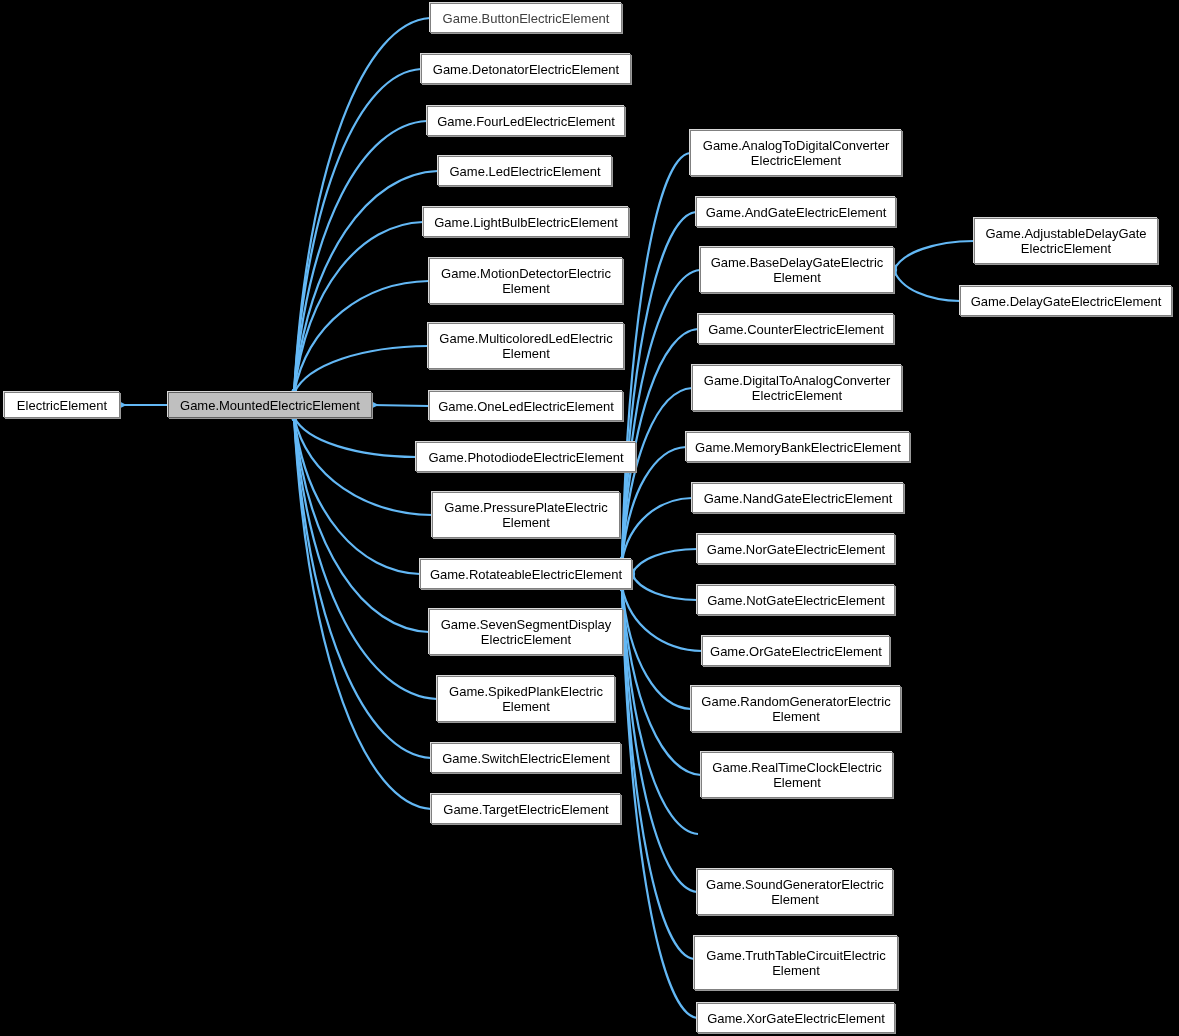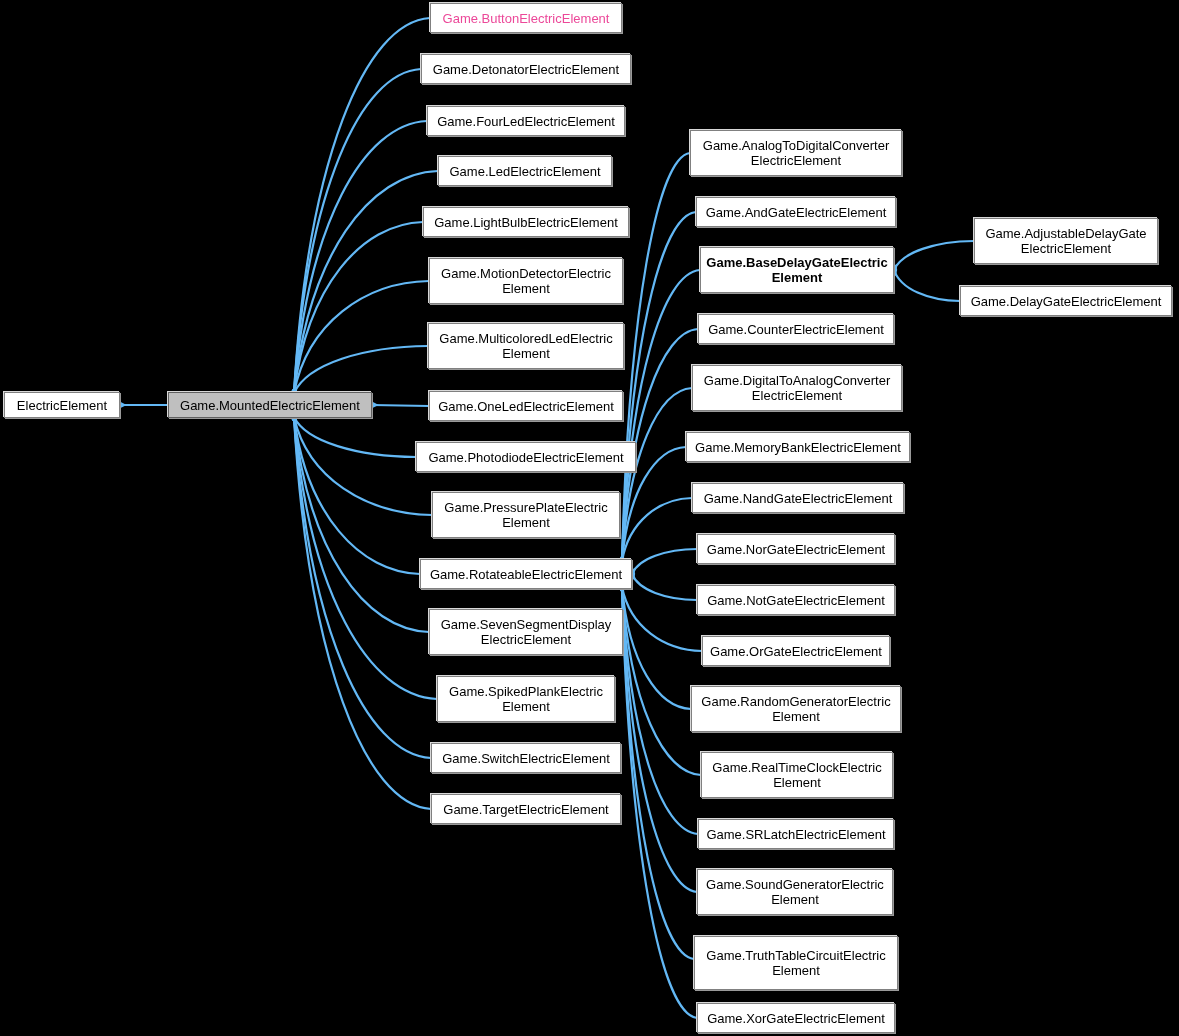--- a/index.html
+++ b/index.html
@@ -90,21 +90,21 @@
       <path d="M701,775 C663.08,773.12 629.9,703.56 622,587" fill="none" stroke="#63B8F5" stroke-width="2.2" marker-end="url(#arrow)"></path>
       <path d="M698,834 C661.52,831.53 629.6,740.14 622,587" fill="none" stroke="#63B8F5" stroke-width="2.2" marker-end="url(#arrow)"></path>
       <path d="M697,892 C661,888.95 629.5,776.1 622,587" fill="none" stroke="#63B8F5" stroke-width="2.2" marker-end="url(#arrow)"></path>
       <path d="M694,959 C659.44,955.28 629.2,817.64 622,587" fill="none" stroke="#63B8F5" stroke-width="2.2" marker-end="url(#arrow)"></path>
       <path d="M697,1018 C661,1013.69 629.5,854.22 622,587" fill="none" stroke="#63B8F5" stroke-width="2.2" marker-end="url(#arrow)"></path>
       <path d="M974,241 C935.6,241.29 902,252.02 894,270" fill="none" stroke="#63B8F5" stroke-width="2.2" marker-end="url(#arrow)"></path>
       <path d="M960,301 C928.32,300.69 900.6,289.22 894,270" fill="none" stroke="#63B8F5" stroke-width="2.2" marker-end="url(#arrow)"></path>
     </svg>
 <div class="node" style="left: 4px; top: 392px; width: 116px; height: 26px; background: rgb(255, 255, 255); border-color: rgb(128, 128, 128); color: rgb(0, 0, 0);"><span>ElectricElement</span></div>
     <div class="node root" style="left: 168px; top: 392px; width: 204px; height: 26px; background: rgb(191, 191, 191); border-color: rgb(96, 96, 96); color: rgb(0, 0, 0);"><span>Game.MountedElectricElement</span></div>
-    <div class="node" style="left: 430px; top: 3px; width: 192px; height: 30px; background: rgb(255, 255, 255); border-color: rgb(128, 128, 128); color: #ec4899;"><span>Game.ButtonElectricElement</span></div>
+    <div class="node" style="left: 430px; top: 3px; width: 192px; height: 30px; background: rgb(255, 255, 255); border-color: rgb(128, 128, 128); color: #404040;"><span>Game.ButtonElectricElement</span></div>
     <div class="node" style="left: 421px; top: 54px; width: 210px; height: 30px; background: rgb(255, 255, 255); border-color: rgb(128, 128, 128); color: rgb(0, 0, 0);"><span>Game.DetonatorElectricElement</span></div>
     <div class="node" style="left: 427px; top: 106px; width: 198px; height: 30px; background: rgb(255, 255, 255); border-color: rgb(128, 128, 128); color: rgb(0, 0, 0);"><span>Game.FourLedElectricElement</span></div>
     <div class="node" style="left: 438px; top: 156px; width: 174px; height: 30px; background: rgb(255, 255, 255); border-color: rgb(128, 128, 128); color: rgb(0, 0, 0);"><span>Game.LedElectricElement</span></div>
     <div class="node" style="left: 423px; top: 207px; width: 206px; height: 30px; background: rgb(255, 255, 255); border-color: rgb(128, 128, 128); color: rgb(0, 0, 0);"><span>Game.LightBulbElectricElement</span></div>
     <div class="node" style="left: 429px; top: 258px; width: 194px; height: 46px; background: rgb(255, 255, 255); border-color: rgb(128, 128, 128); color: rgb(0, 0, 0);"><span>Game.MotionDetectorElectric
 Element</span></div>
     <div class="node" style="left: 428px; top: 323px; width: 196px; height: 46px; background: rgb(255, 255, 255); border-color: rgb(128, 128, 128); color: rgb(0, 0, 0);"><span>Game.MulticoloredLedElectric
 Element</span></div>
     <div class="node" style="left: 416px; top: 442px; width: 220px; height: 30px; background: rgb(255, 255, 255); border-color: rgb(128, 128, 128); color: rgb(0, 0, 0);"><span>Game.PhotodiodeElectricElement</span></div>
     <div class="node" style="left: 429px; top: 391px; width: 194px; height: 30px; background: rgb(255, 255, 255); border-color: rgb(128, 128, 128); color: rgb(0, 0, 0);"><span>Game.OneLedElectricElement</span></div>
@@ -113,35 +113,34 @@
     <div class="node" style="left: 420px; top: 559px; width: 212px; height: 30px; background: rgb(255, 255, 255); border-color: rgb(128, 128, 128); color: rgb(0, 0, 0);"><span>Game.RotateableElectricElement</span></div>
     <div class="node" style="left: 429px; top: 609px; width: 194px; height: 46px; background: rgb(255, 255, 255); border-color: rgb(128, 128, 128); color: rgb(0, 0, 0);"><span>Game.SevenSegmentDisplay
 ElectricElement</span></div>
     <div class="node" style="left: 437px; top: 676px; width: 178px; height: 46px; background: rgb(255, 255, 255); border-color: rgb(128, 128, 128); color: rgb(0, 0, 0);"><span>Game.SpikedPlankElectric
 Element</span></div>
     <div class="node" style="left: 431px; top: 743px; width: 190px; height: 30px; background: rgb(255, 255, 255); border-color: rgb(128, 128, 128); color: rgb(0, 0, 0);"><span>Game.SwitchElectricElement</span></div>
     <div class="node" style="left: 431px; top: 794px; width: 190px; height: 30px; background: rgb(255, 255, 255); border-color: rgb(128, 128, 128); color: rgb(0, 0, 0);"><span>Game.TargetElectricElement</span></div>
     <div class="node" style="left: 690px; top: 130px; width: 212px; height: 46px; background: rgb(255, 255, 255); border-color: rgb(128, 128, 128); color: rgb(0, 0, 0);"><span>Game.AnalogToDigitalConverter
 ElectricElement</span></div>
     <div class="node" style="left: 696px; top: 197px; width: 200px; height: 30px; background: rgb(255, 255, 255); border-color: rgb(128, 128, 128); color: rgb(0, 0, 0);"><span>Game.AndGateElectricElement</span></div>
-    <div class="node" style="left: 700px; top: 247px; width: 194px; height: 46px; background: rgb(255, 255, 255); border-color: rgb(128, 128, 128); color: rgb(0, 0, 0); font-weight: bold;"><span>Game.BaseDelayGateElectric
+    <div class="node" style="left: 700px; top: 247px; width: 194px; height: 46px; background: rgb(255, 255, 255); border-color: rgb(128, 128, 128); color: rgb(0, 0, 0);"><span>Game.BaseDelayGateElectric
 Element</span></div>
     <div class="node" style="left: 698px; top: 314px; width: 196px; height: 30px; background: rgb(255, 255, 255); border-color: rgb(128, 128, 128); color: rgb(0, 0, 0);"><span>Game.CounterElectricElement</span></div>
     <div class="node" style="left: 692px; top: 365px; width: 210px; height: 46px; background: rgb(255, 255, 255); border-color: rgb(128, 128, 128); color: rgb(0, 0, 0);"><span>Game.DigitalToAnalogConverter
 ElectricElement</span></div>
     <div class="node" style="left: 692px; top: 483px; width: 212px; height: 30px; background: rgb(255, 255, 255); border-color: rgb(128, 128, 128); color: rgb(0, 0, 0);"><span>Game.NandGateElectricElement</span></div>
     <div class="node" style="left: 686px; top: 432px; width: 224px; height: 30px; background: rgb(255, 255, 255); border-color: rgb(128, 128, 128); color: rgb(0, 0, 0);"><span>Game.MemoryBankElectricElement</span></div>
     <div class="node" style="left: 697px; top: 534px; width: 198px; height: 30px; background: rgb(255, 255, 255); border-color: rgb(128, 128, 128); color: rgb(0, 0, 0);"><span>Game.NorGateElectricElement</span></div>
     <div class="node" style="left: 697px; top: 585px; width: 198px; height: 30px; background: rgb(255, 255, 255); border-color: rgb(128, 128, 128); color: rgb(0, 0, 0);"><span>Game.NotGateElectricElement</span></div>
     <div class="node" style="left: 702px; top: 636px; width: 188px; height: 30px; background: rgb(255, 255, 255); border-color: rgb(128, 128, 128); color: rgb(0, 0, 0);"><span>Game.OrGateElectricElement</span></div>
     <div class="node" style="left: 691px; top: 686px; width: 210px; height: 46px; background: rgb(255, 255, 255); border-color: rgb(128, 128, 128); color: rgb(0, 0, 0);"><span>Game.RandomGeneratorElectric
 Element</span></div>
     <div class="node" style="left: 701px; top: 752px; width: 192px; height: 46px; background: rgb(255, 255, 255); border-color: rgb(128, 128, 128); color: rgb(0, 0, 0);"><span>Game.RealTimeClockElectric
 Element</span></div>
-    <div class="node" style="left: 698px; top: 819px; width: 196px; height: 30px; background: rgb(255, 255, 255); border-color: rgb(128, 128, 128); color: rgb(0, 0, 0);"><span>Game.SRLatchElectricElement</span></div>
     <div class="node" style="left: 697px; top: 869px; width: 196px; height: 46px; background: rgb(255, 255, 255); border-color: rgb(128, 128, 128); color: rgb(0, 0, 0);"><span>Game.SoundGeneratorElectric
 Element</span></div>
     <div class="node" style="left: 694px; top: 936px; width: 204px; height: 54px; background: rgb(255, 255, 255); border-color: rgb(128, 128, 128); color: rgb(0, 0, 0);"><span>Game.TruthTableCircuitElectric
 Element</span></div>
     <div class="node" style="left: 697px; top: 1003px; width: 198px; height: 30px; background: rgb(255, 255, 255); border-color: rgb(128, 128, 128); color: rgb(0, 0, 0);"><span>Game.XorGateElectricElement</span></div>
     <div class="node" style="left: 974px; top: 218px; width: 184px; height: 46px; background: rgb(255, 255, 255); border-color: rgb(128, 128, 128); color: rgb(0, 0, 0);"><span>Game.AdjustableDelayGate
 ElectricElement</span></div>
     <div class="node" style="left: 960px; top: 286px; width: 212px; height: 30px; background: rgb(255, 255, 255); border-color: rgb(128, 128, 128); color: rgb(0, 0, 0); align-items: center;"><span>Game.DelayGateElectricElement</span></div>
   </div>
 

